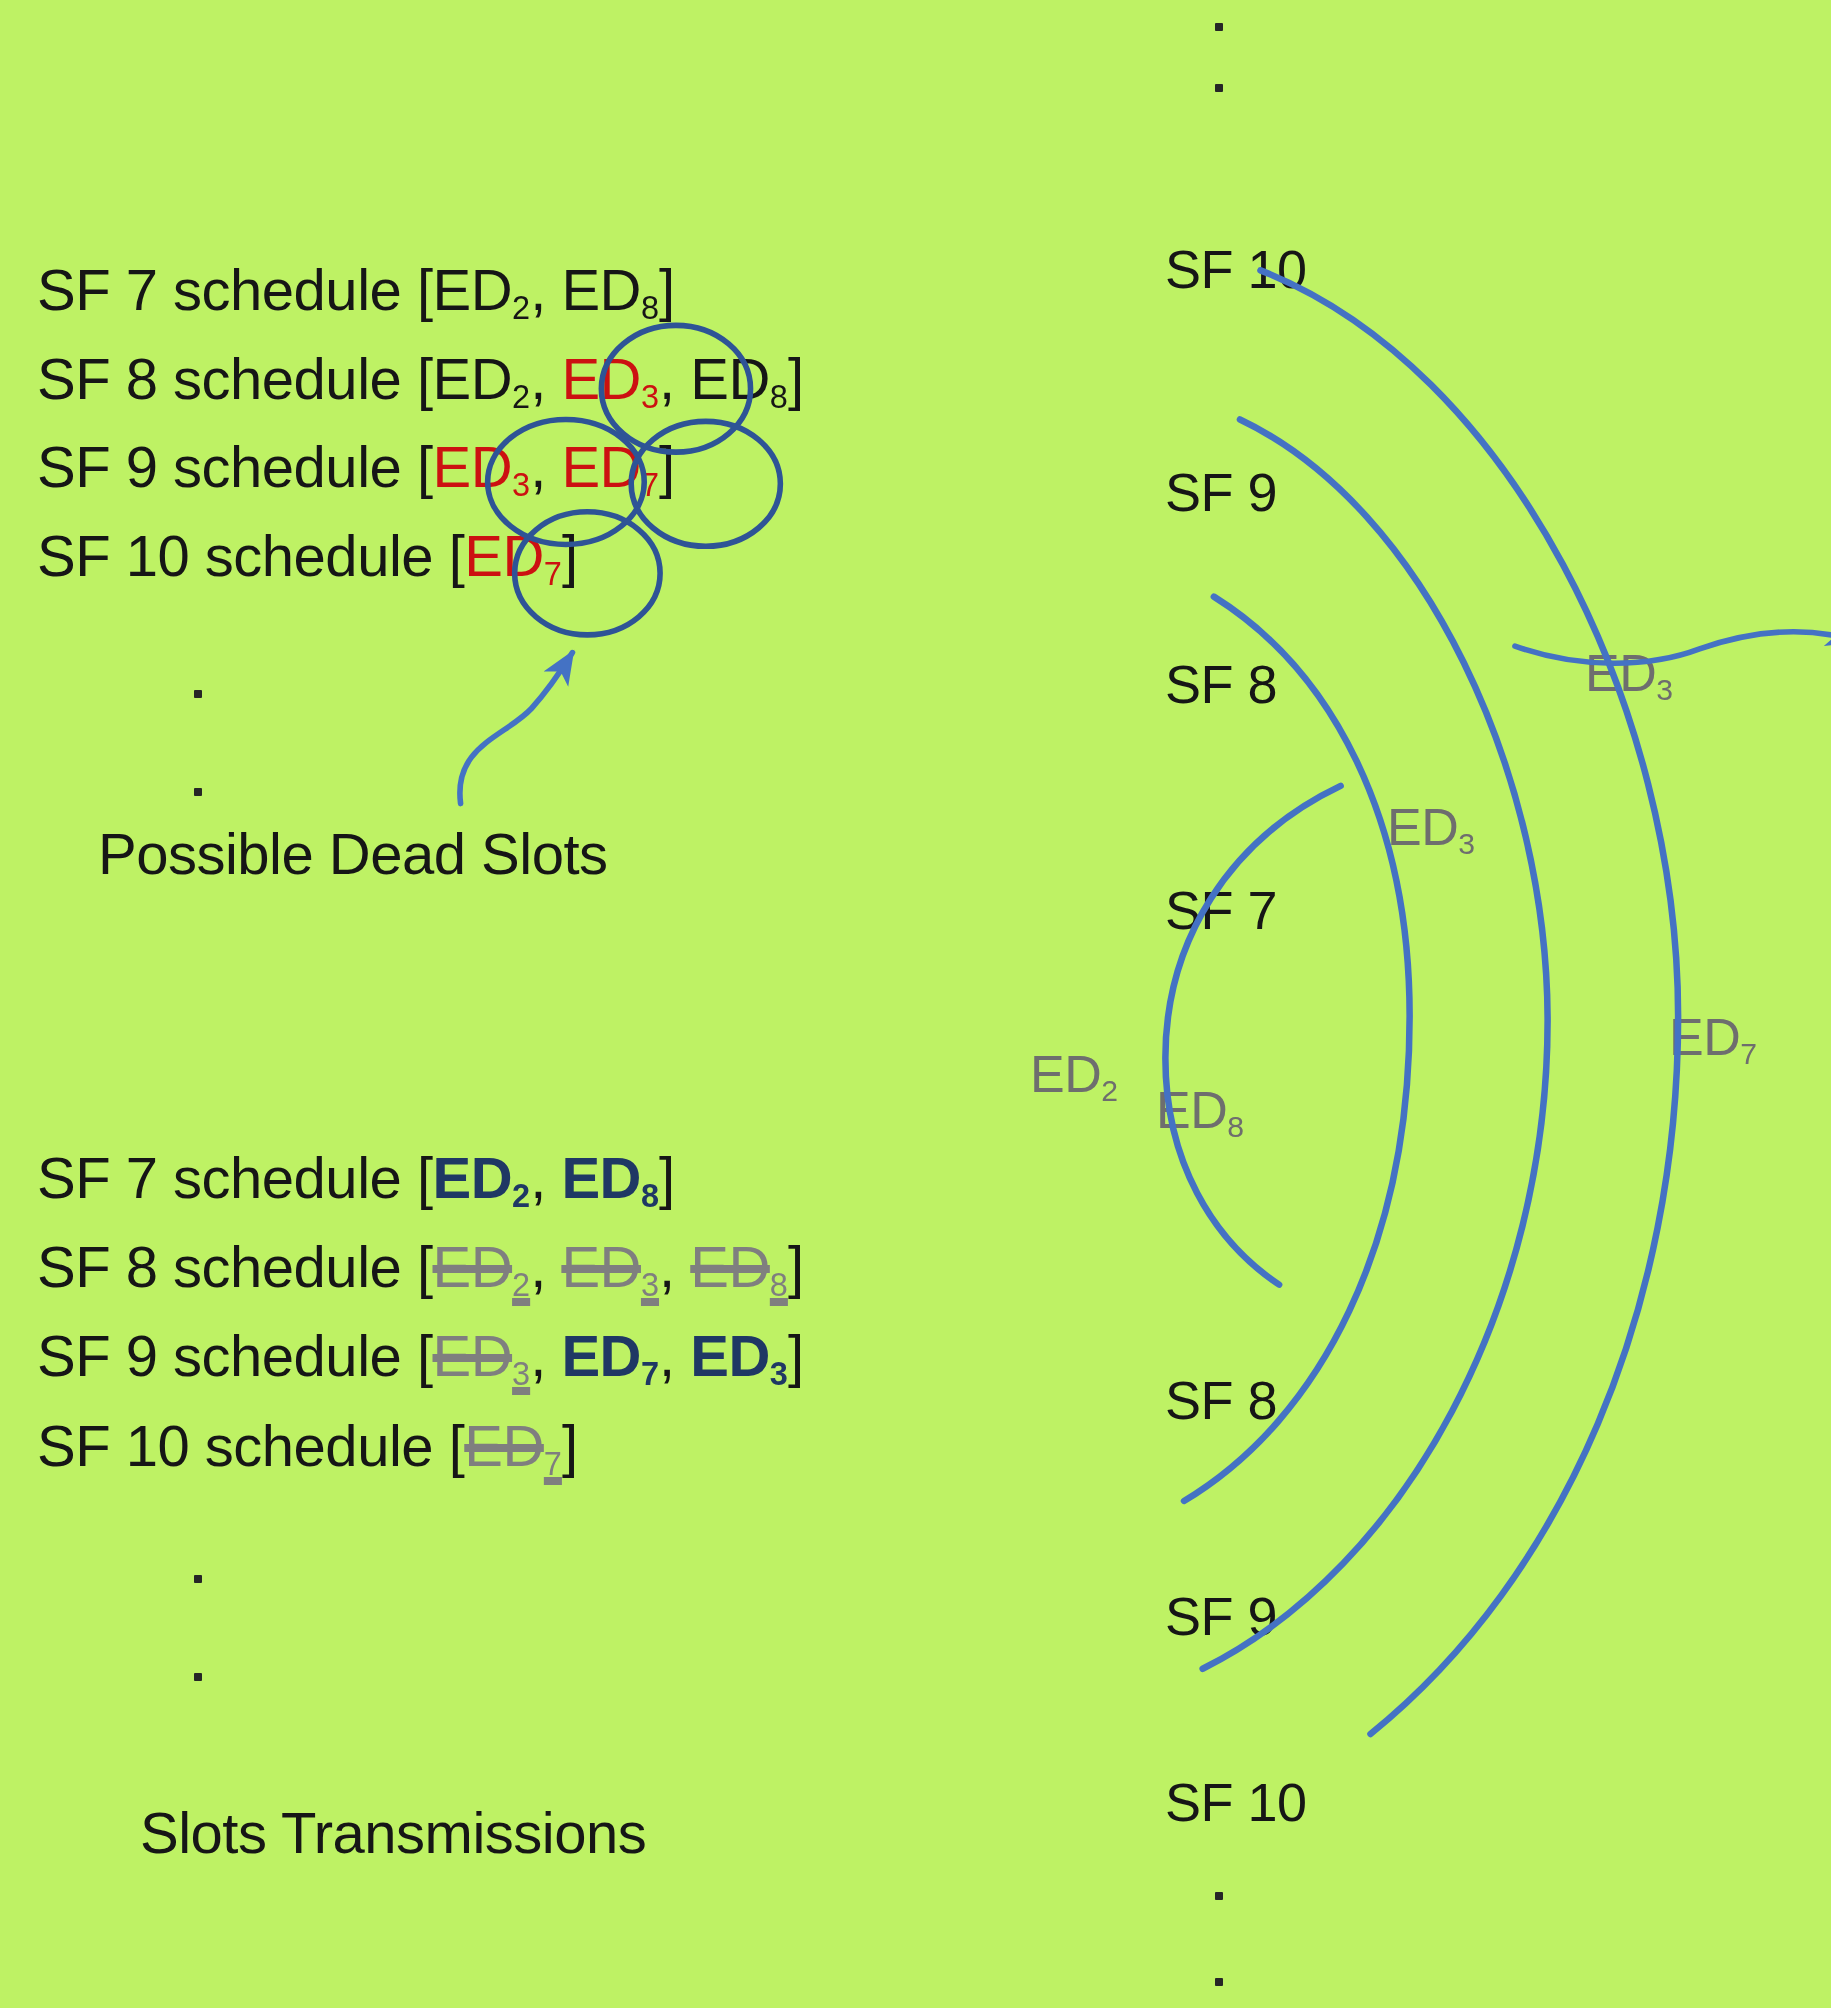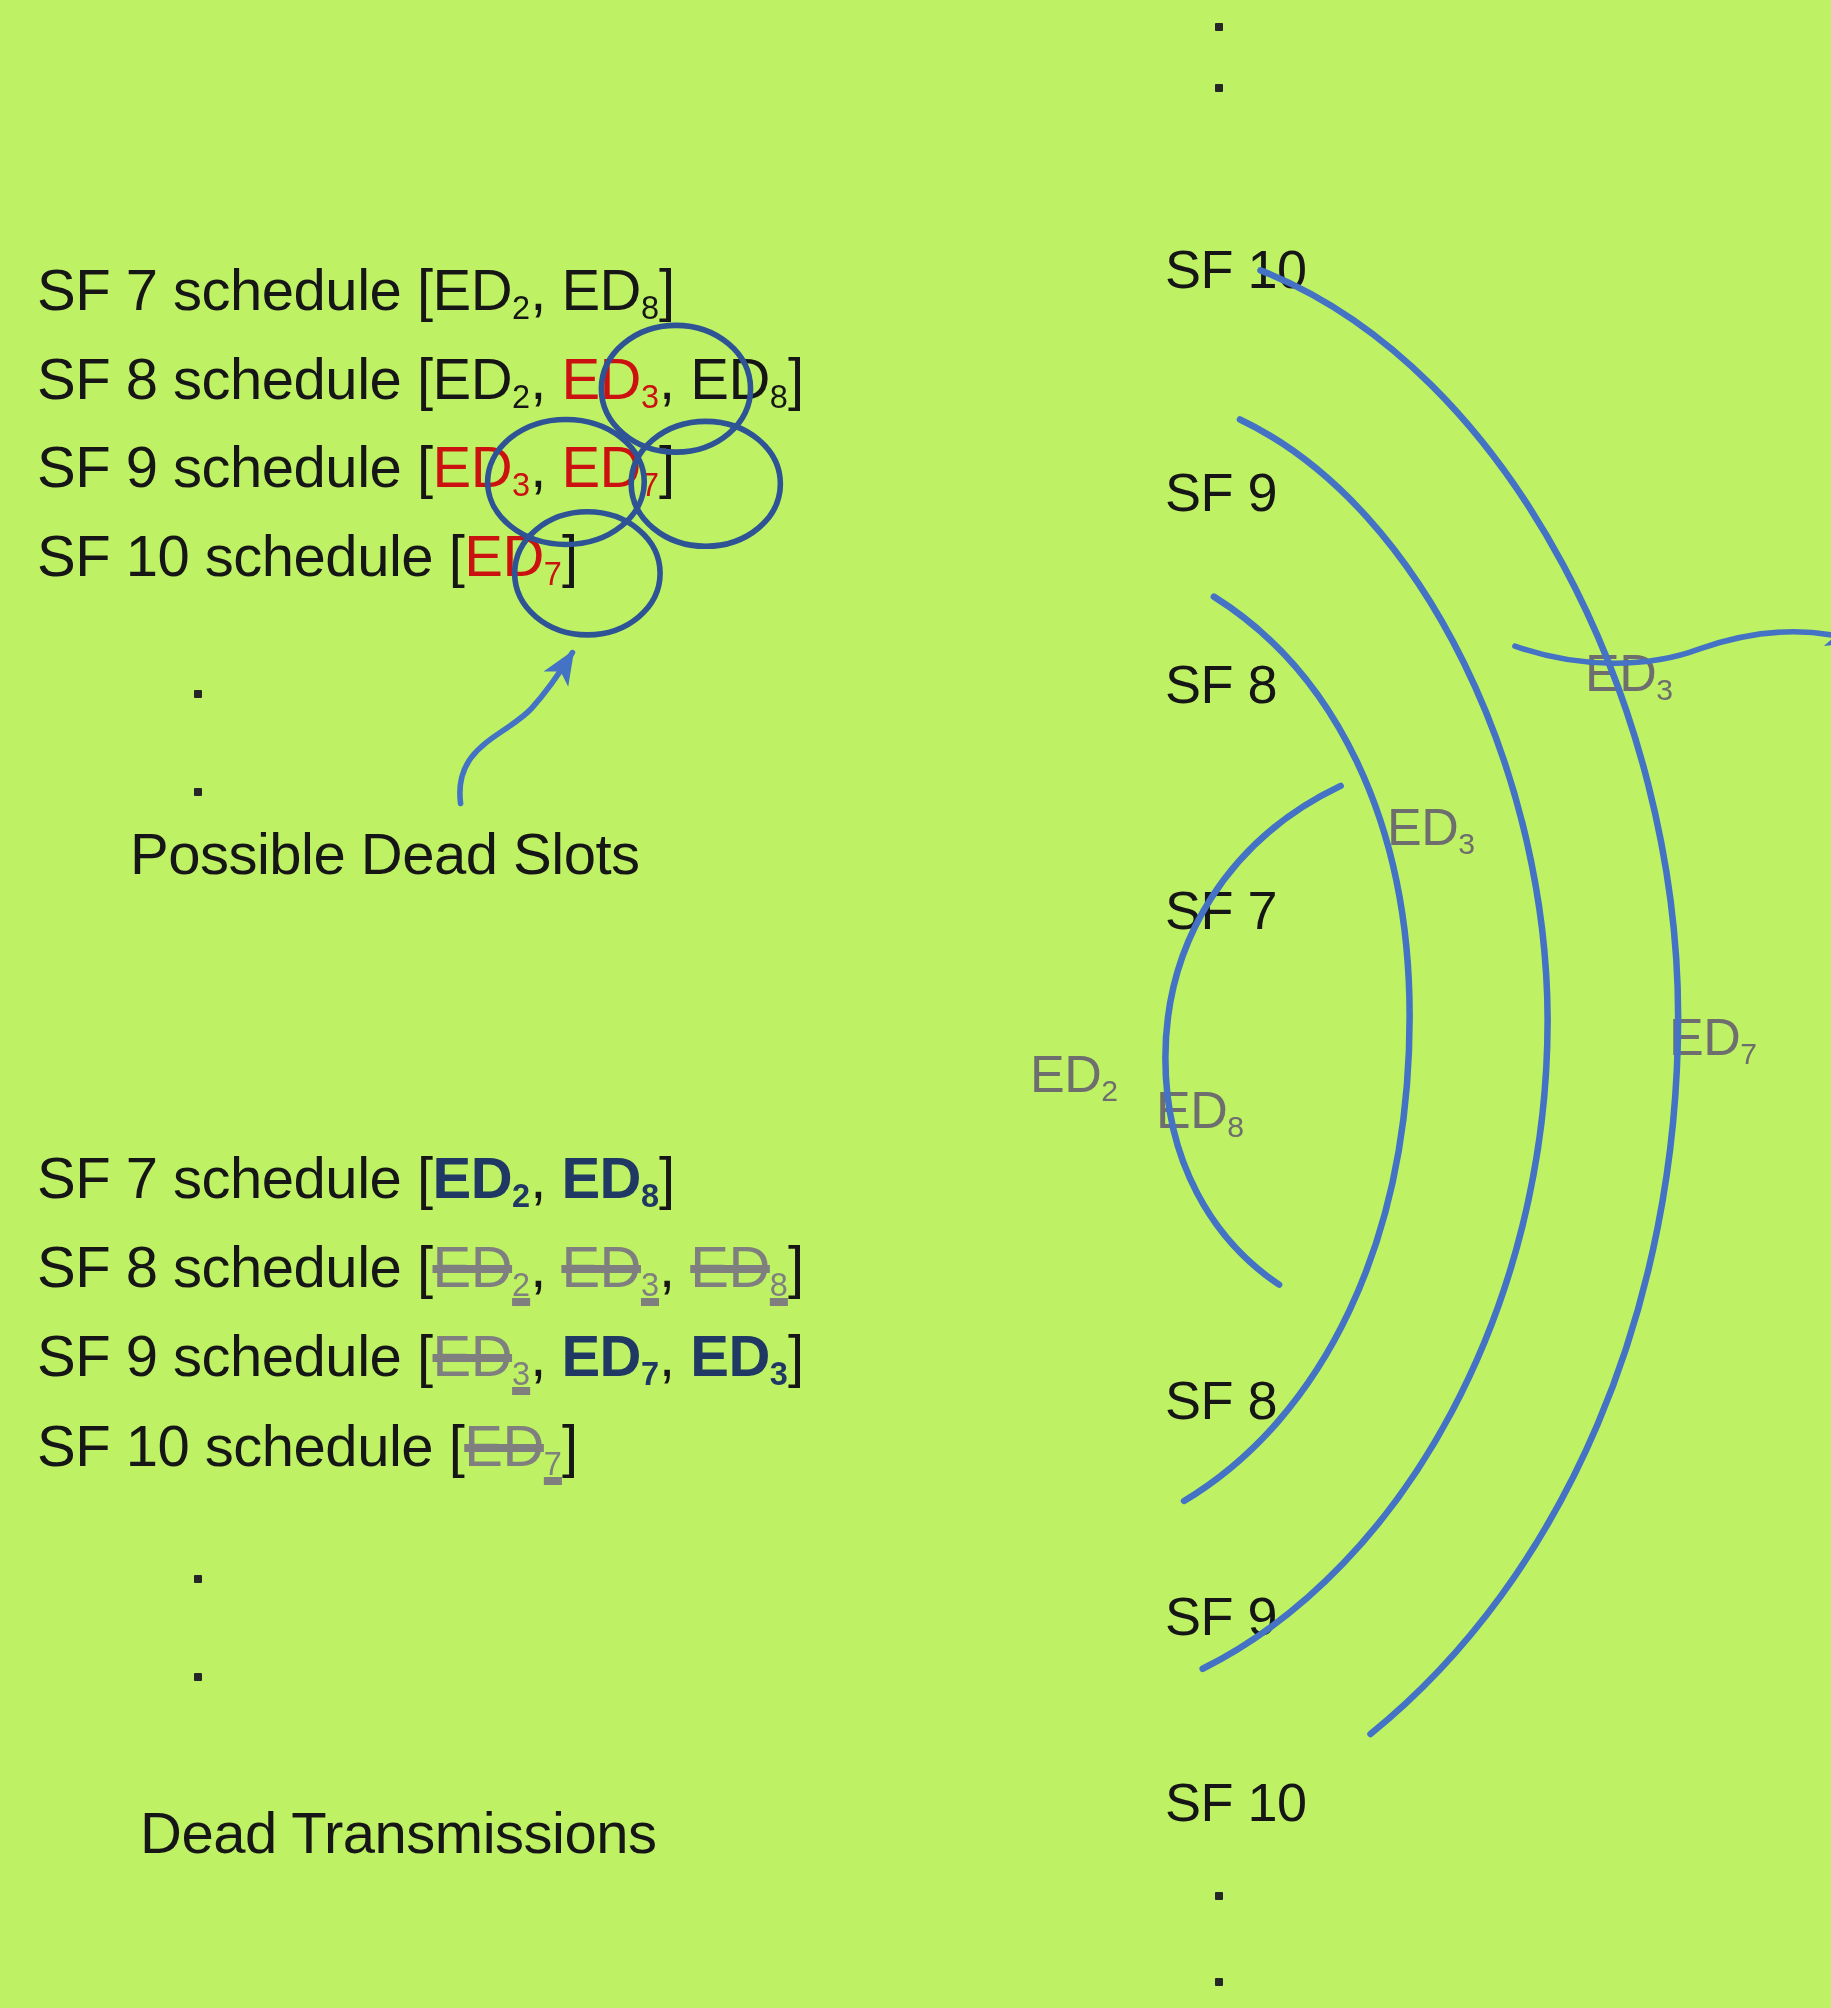--- a/index.html
+++ b/index.html
@@ -108,42 +108,42 @@
     <span>SF 9 schedule [</span><span class="ed-red"><span>ED</span><sub>3</sub></span>, <span class="ed-red"><span>ED</span><sub>7</sub></span><span>]</span>
   </div>
 
   <div class="sched-line" style="left:37px; top:527px;">
     <span>SF 10 schedule [</span><span class="ed-red"><span>ED</span><sub>7</sub></span><span>]</span>
   </div>
 
   <div class="dot" style="left:194px; top:690px;"></div>
   <div class="dot" style="left:194px; top:788px;"></div>
 
-  <div class="caption" style="left:98px; top:820px;margin-left:32px;">Possible Dead Slots</div>
+  <div class="caption" style="left:98px; top:820px;">Possible Dead Slots</div>
 
   <div class="sched-line" style="left:37px; top:1149px;">
     <span>SF 7 schedule [</span><span class="ed-blue"><span>ED</span><sub>2</sub></span>, <span class="ed-blue"><span>ED</span><sub>8</sub></span><span>]</span>
   </div>
 
   <div class="sched-line" style="left:37px; top:1238px;">
     <span>SF 8 schedule [</span><span class="ed-strike"><span>ED</span><sub>2</sub></span>, <span class="ed-strike"><span>ED</span><sub>3</sub></span>, <span class="ed-strike"><span>ED</span><sub>8</sub></span><span>]</span>
   </div>
 
   <div class="sched-line" style="left:37px; top:1327px;">
     <span>SF 9 schedule [</span><span class="ed-strike"><span>ED</span><sub>3</sub></span>, <span class="ed-blue"><span>ED</span><sub>7</sub></span>, <span class="ed-blue"><span>ED</span><sub>3</sub></span><span>]</span>
   </div>
 
   <div class="sched-line" style="left:37px; top:1417px;">
     <span>SF 10 schedule [</span><span class="ed-strike"><span>ED</span><sub>7</sub></span><span>]</span>
   </div>
 
   <div class="dot" style="left:194px; top:1575px;"></div>
   <div class="dot" style="left:194px; top:1673px;"></div>
 
-  <div class="caption" style="left:140px; top:1799px;">Dead Transmissions</div>
+  <div class="caption" style="left:140px; top:1799px;">Slots Transmissions</div>
 
   <div class="sf-label" style="left:1165px; top:238px;">SF 10</div>
   <div class="sf-label" style="left:1165px; top:461px;">SF 9</div>
   <div class="sf-label" style="left:1165px; top:653px;">SF 8</div>
   <div class="sf-label" style="left:1165px; top:839px;margin-top:40px;">SF 7</div>
   <div class="sf-label" style="left:1165px; top:1369px;">SF 8</div>
   <div class="sf-label" style="left:1165px; top:1585px;">SF 9</div>
   <div class="sf-label" style="left:1165px; top:1771px;">SF 10</div>
 
   <div class="ed-arc-label" style="left:1030px; top:1044px;"><span>ED</span><sub>2</sub></div>

